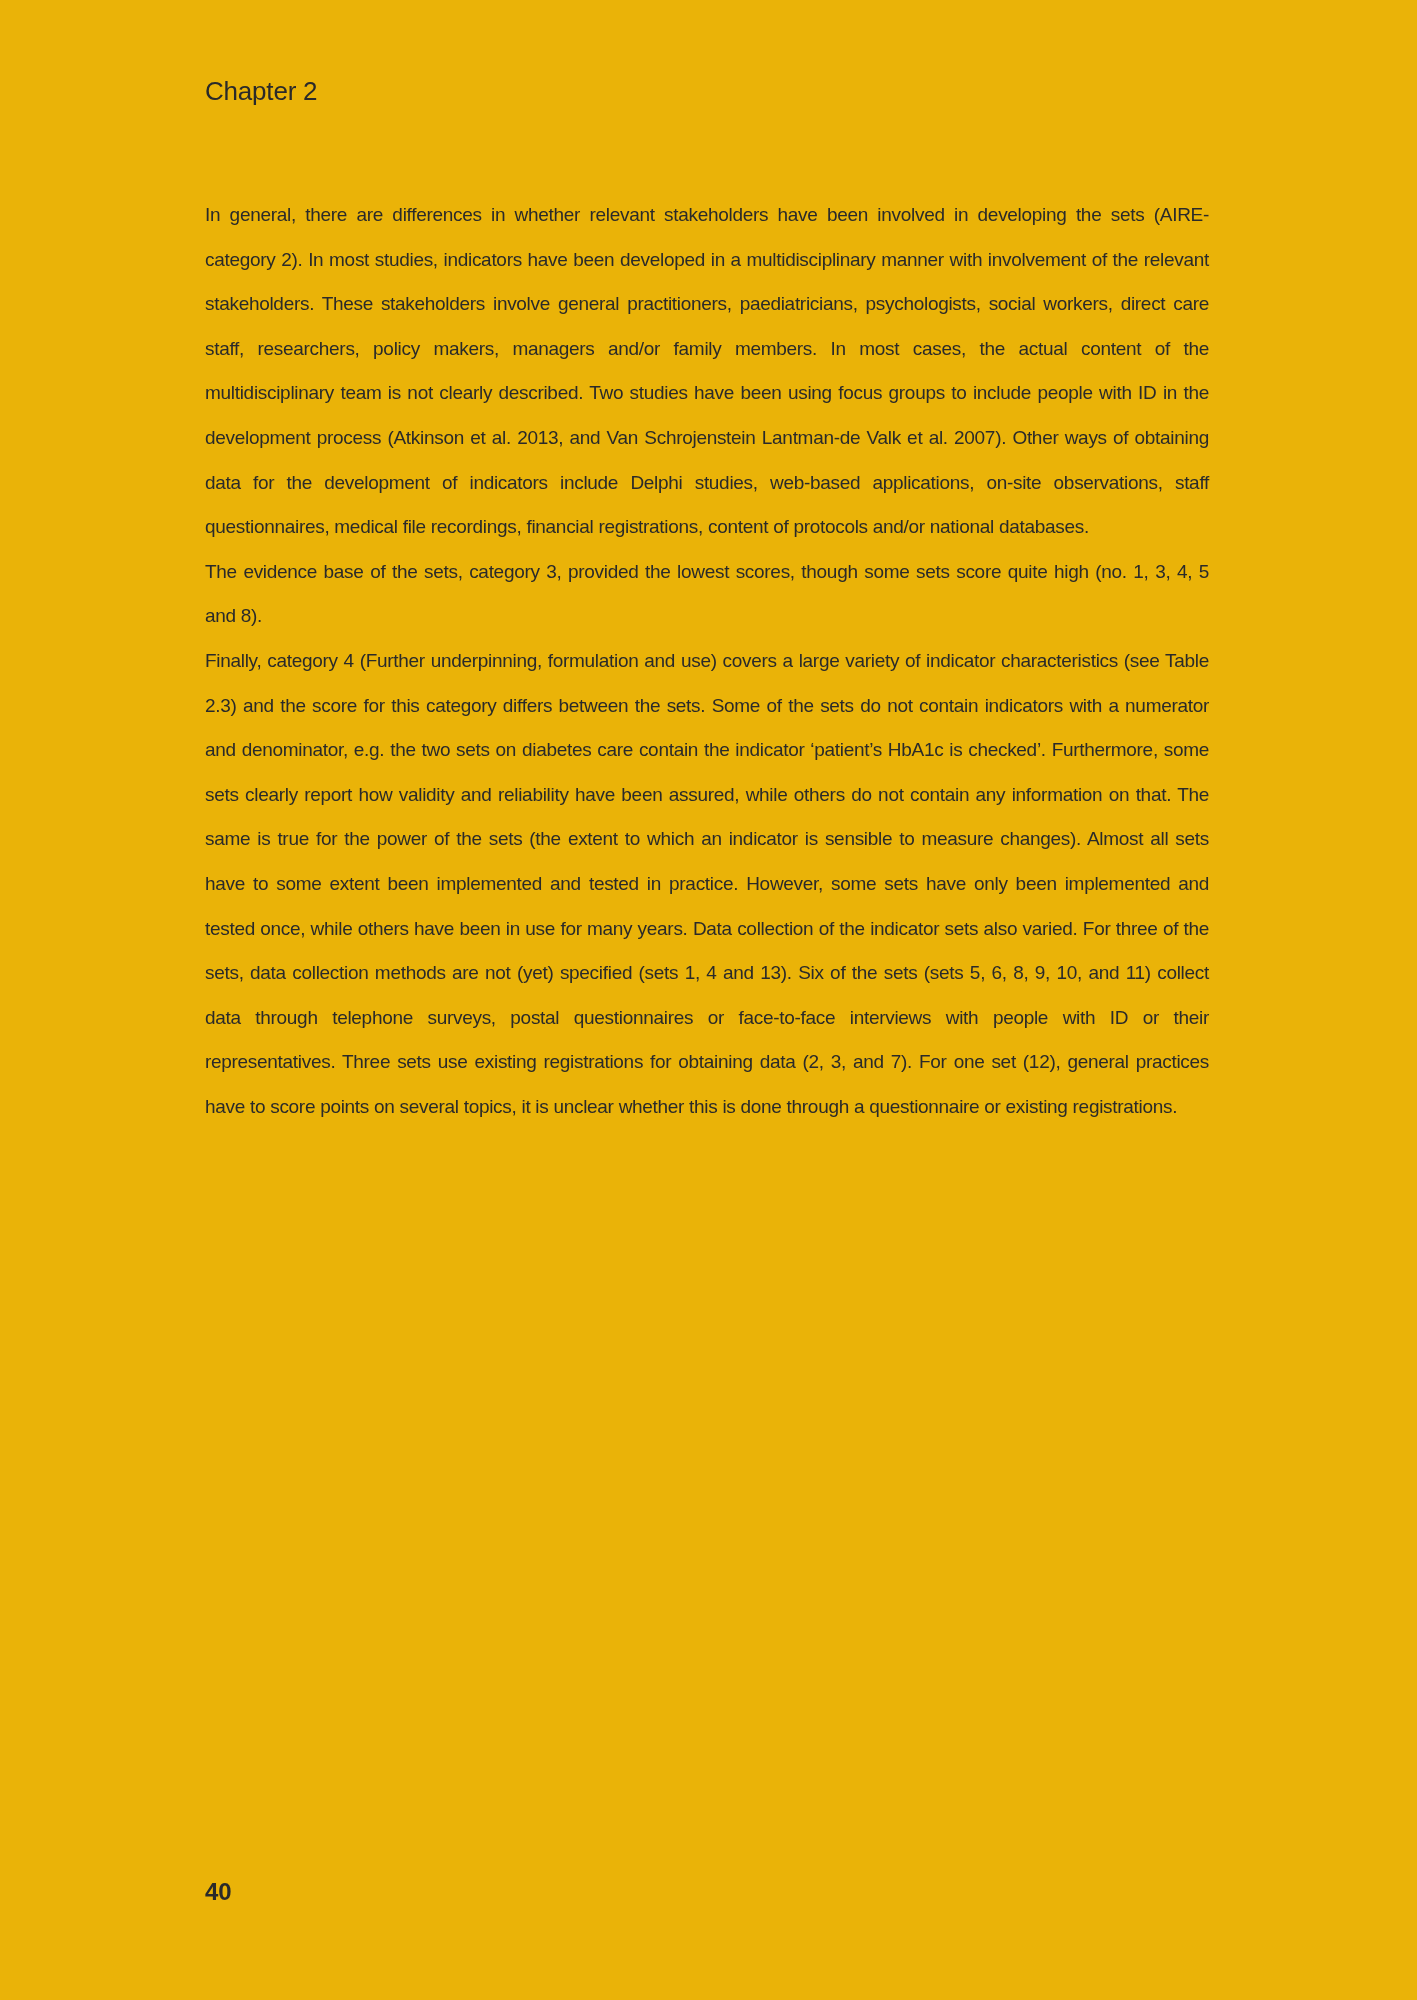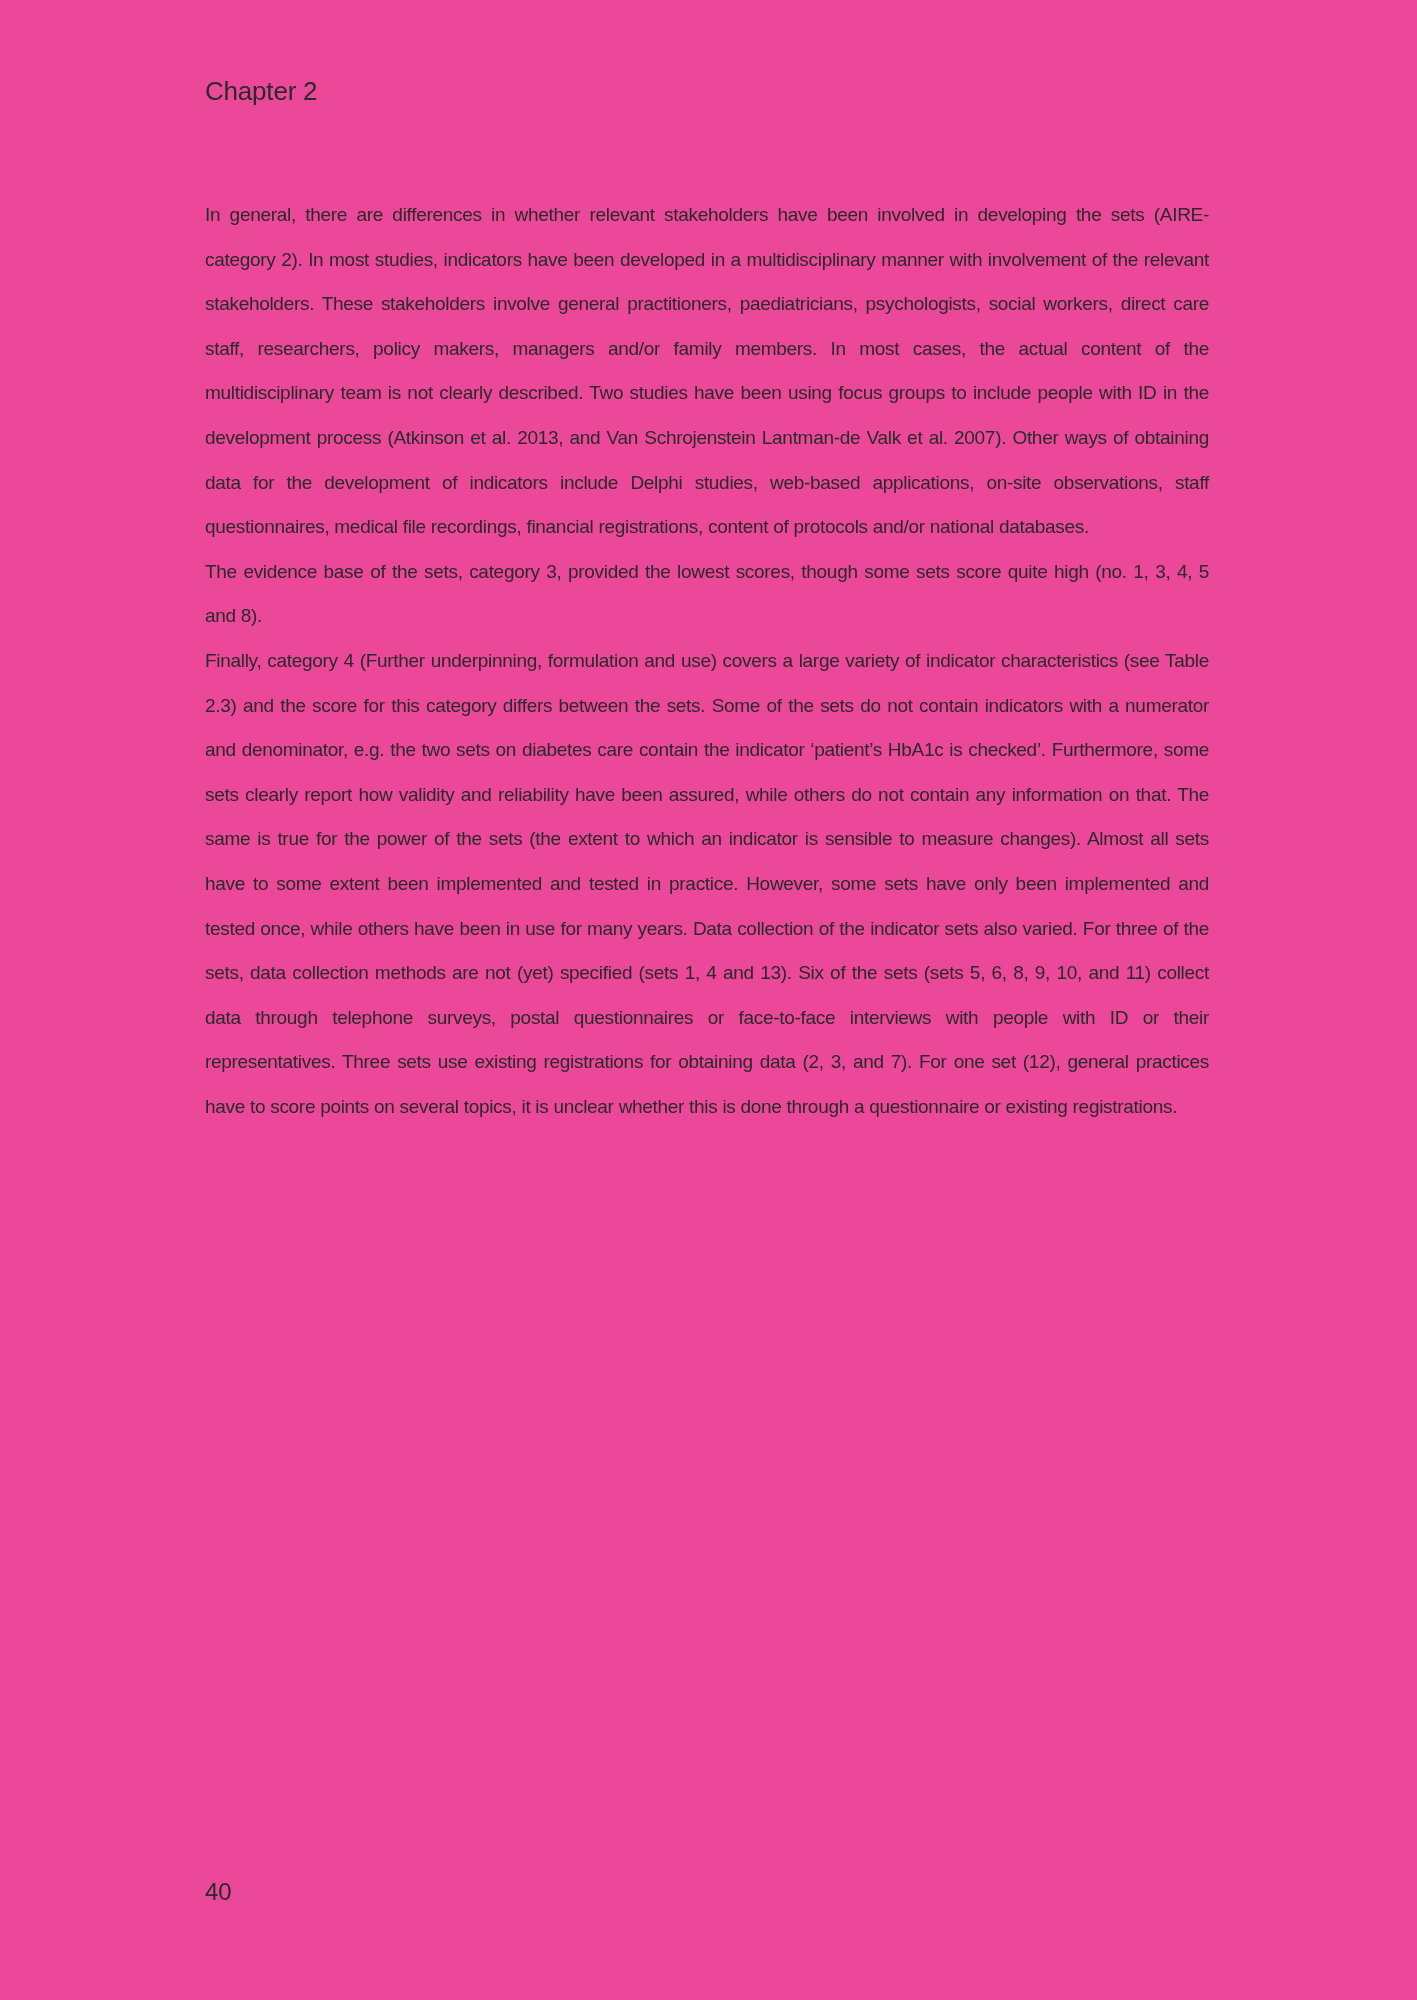--- a/index.html
+++ b/index.html
@@ -5,21 +5,21 @@
   * { margin: 0; padding: 0; box-sizing: border-box; }
 
   html, body {
     background: #ffffff;
   }
 
   .page {
     position: relative;
     width: 1417px;
     height: 2000px;
-    background: #ec4899;
+    background: #eab308;
     font-family: "Liberation Sans", sans-serif;
     color: #2a2a2a;
     overflow: hidden;
   }
 
   .chapter-header {
     position: absolute;
     left: 205px;
     top: 76px;
     font-size: 26px;
@@ -44,21 +44,21 @@
   .body-text p {
     margin: 0;
     text-align: justify;
   }
 
   .page-number {
     position: absolute;
     left: 205px;
     top: 1878px;
     font-size: 24px;
-    font-weight: 400;
+    font-weight: 700;
     color: #2a2a2a;
   }
 </style>
 </head>
 <body>
 
 <div class="page">
 
   <div class="chapter-header">Chapter 2</div>
 

